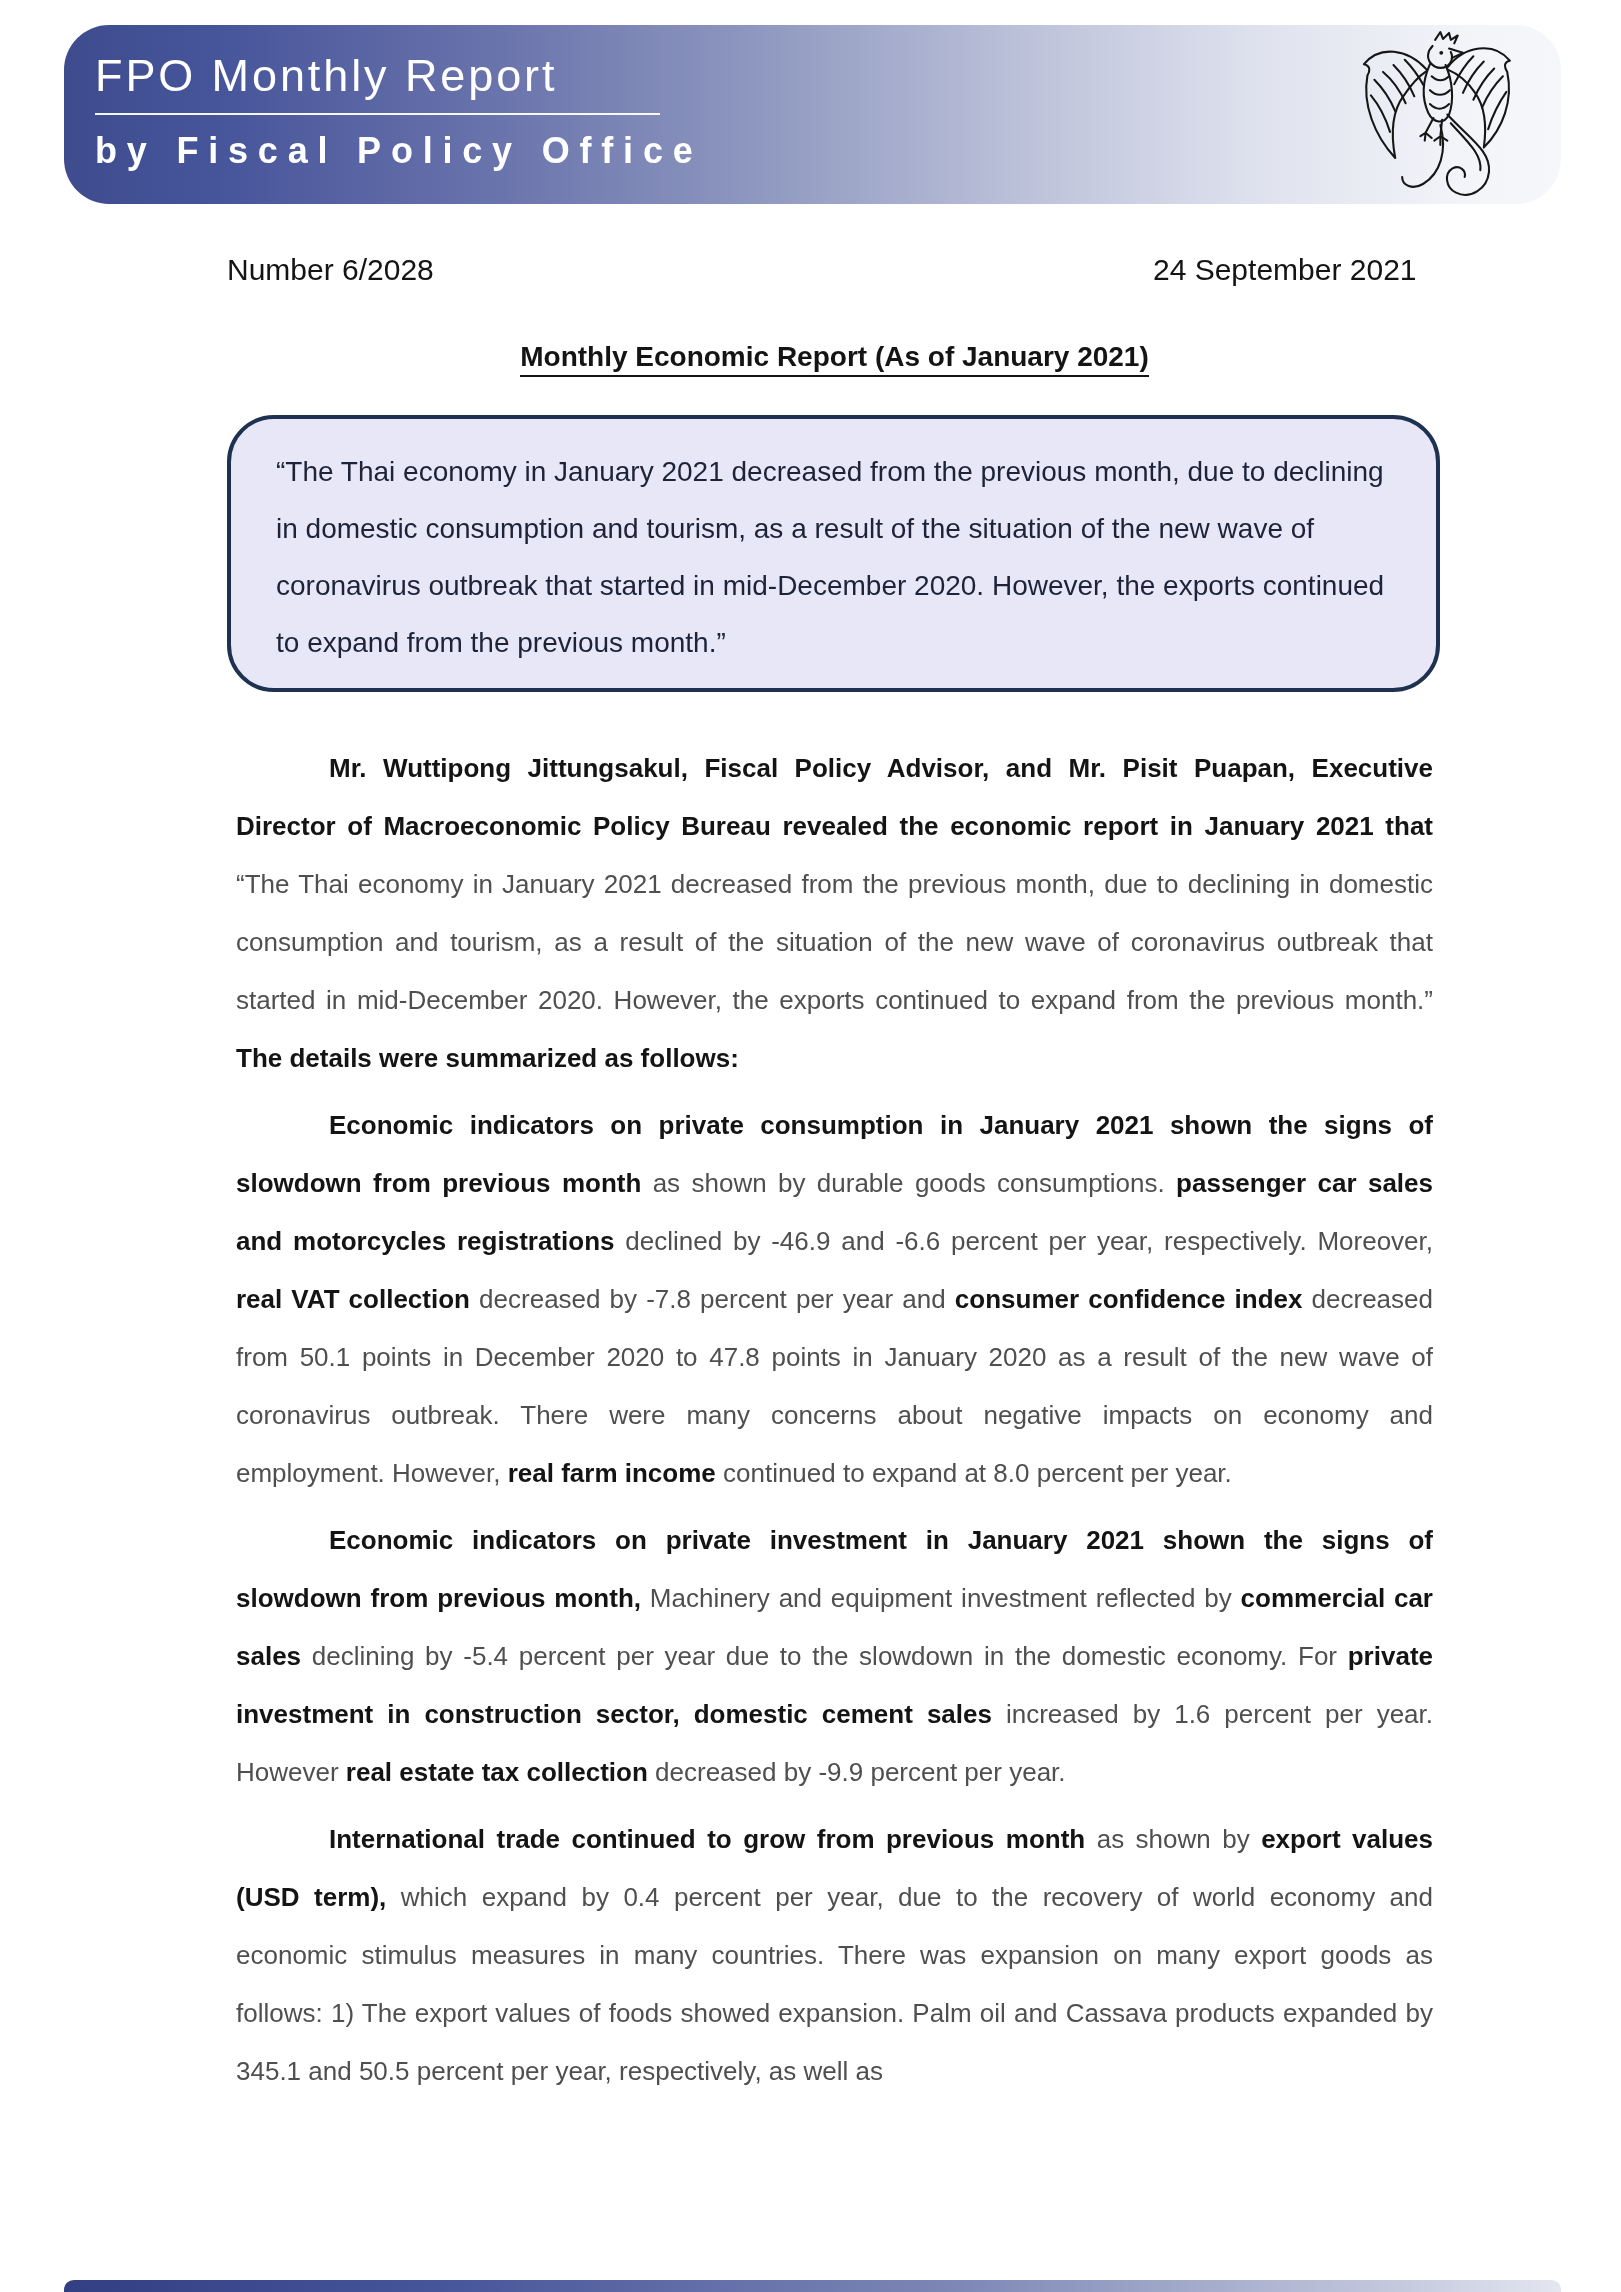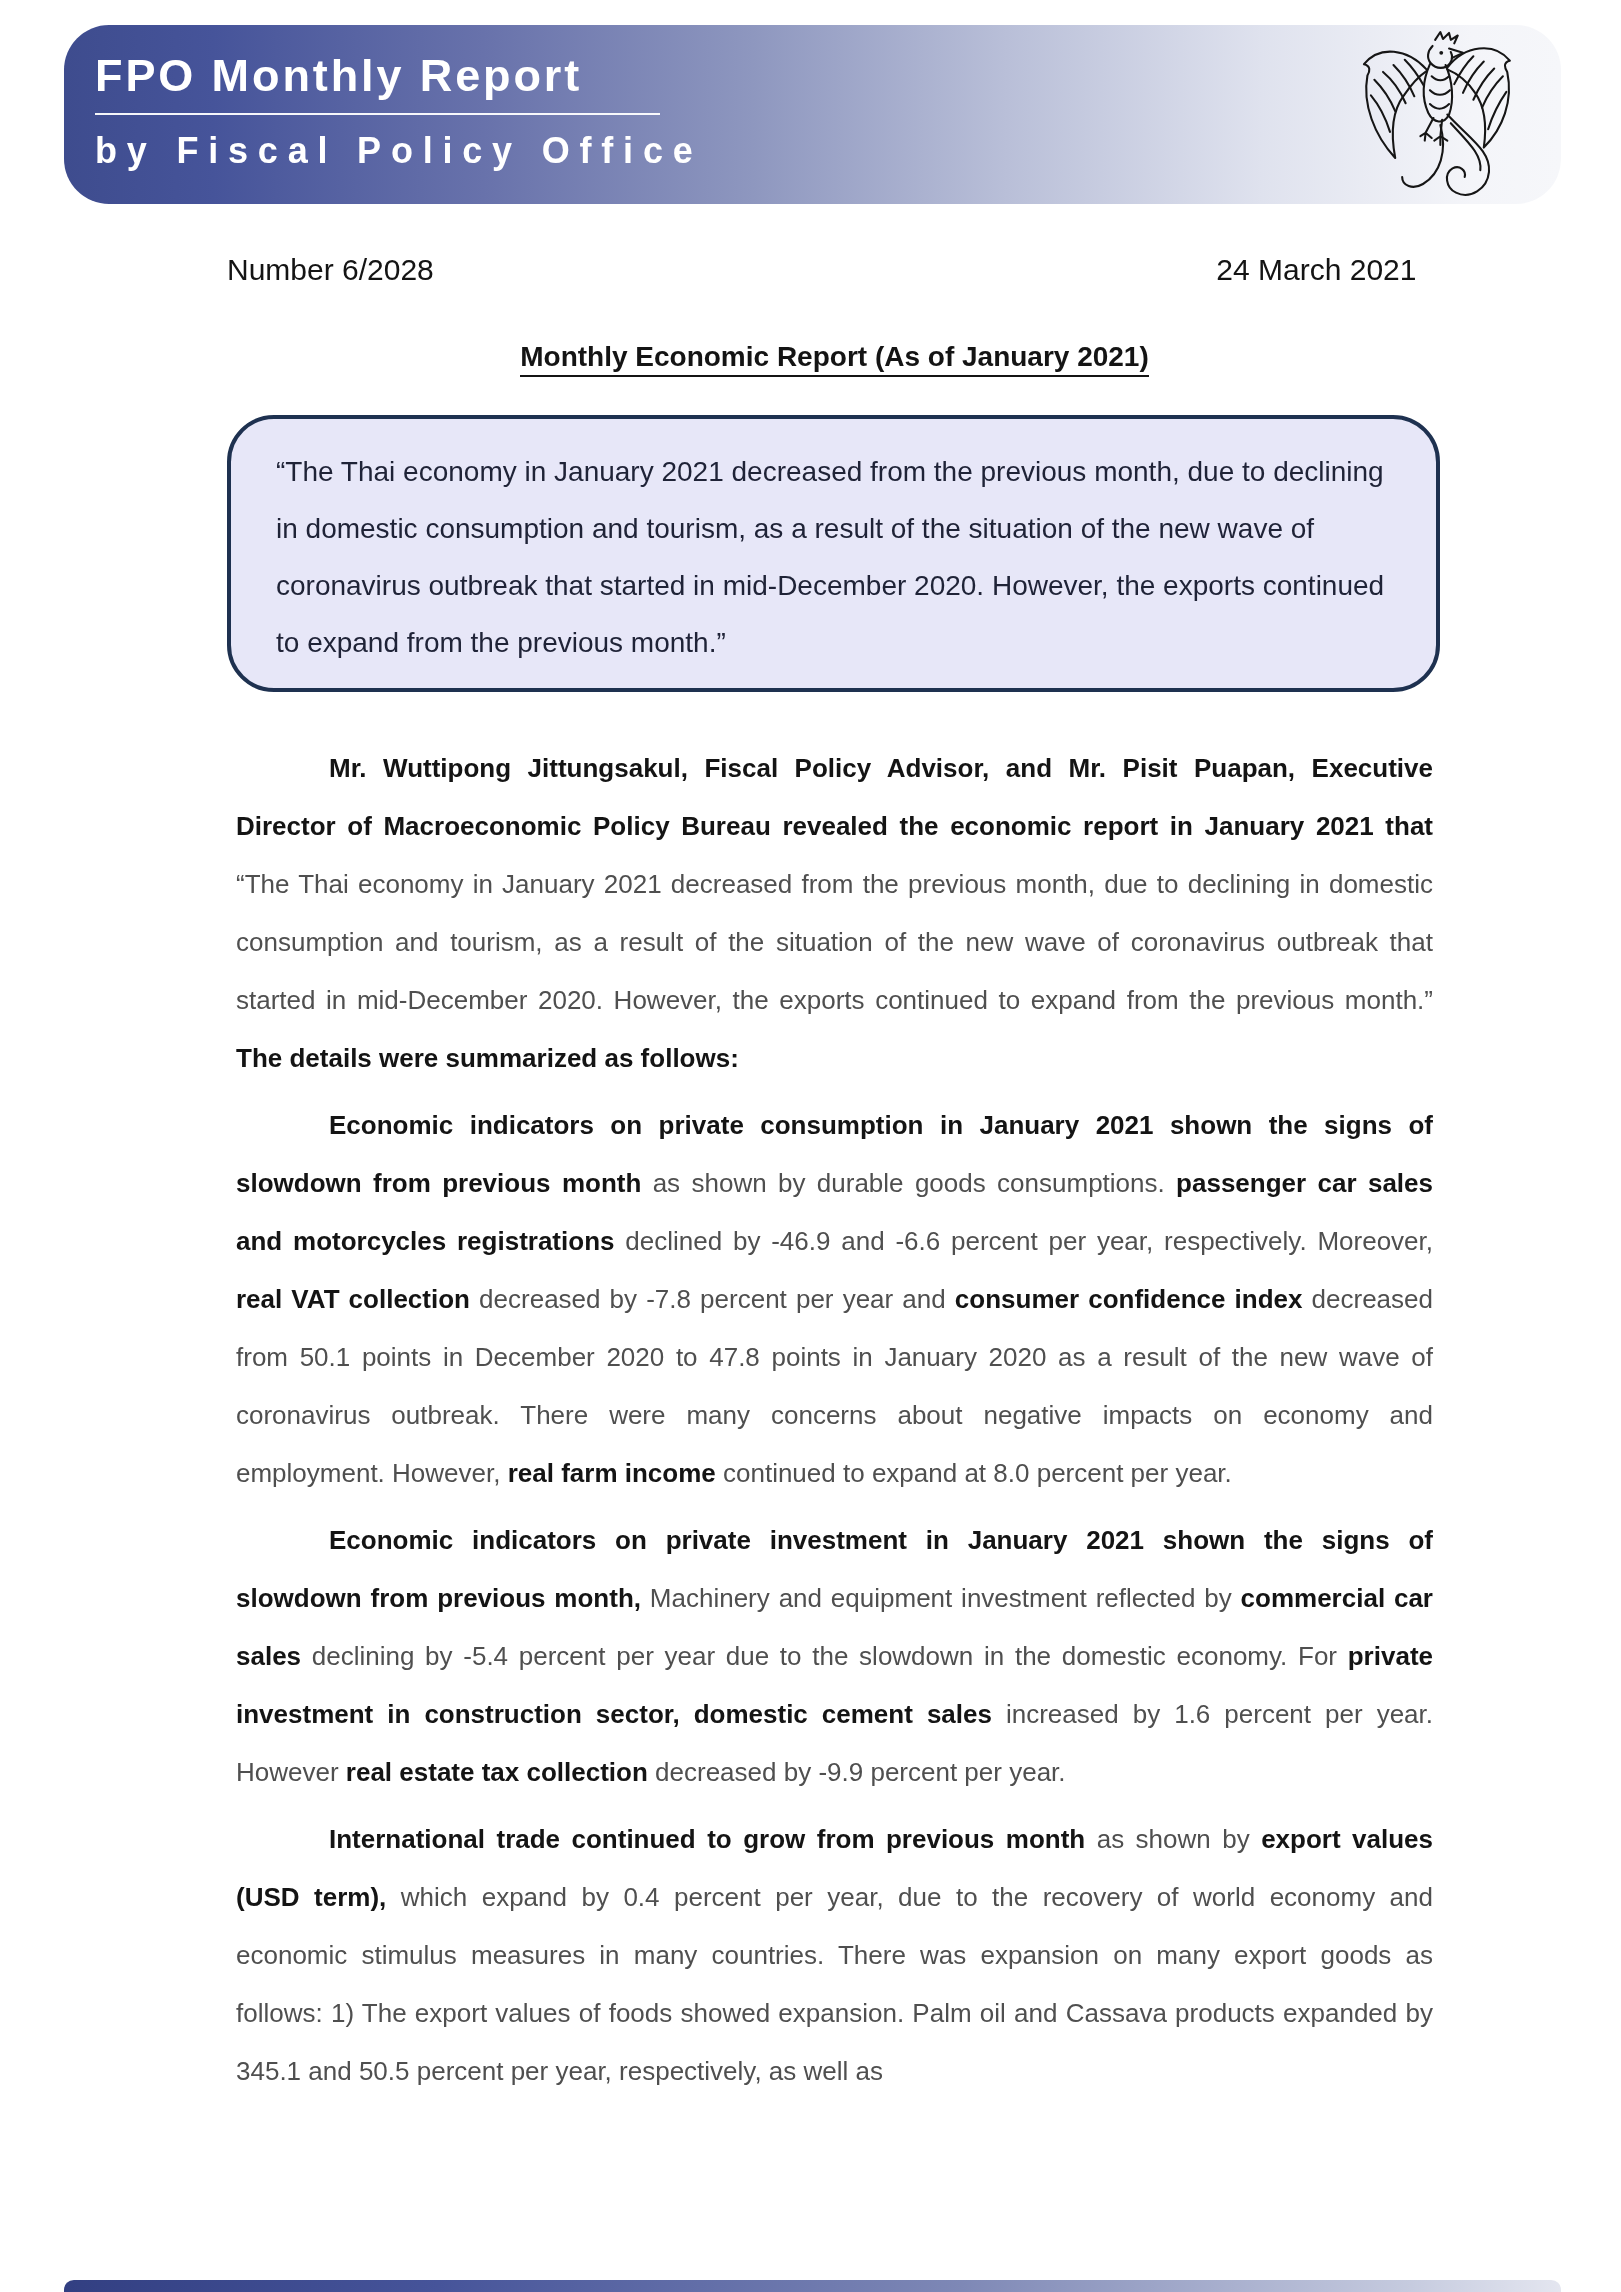--- a/index.html
+++ b/index.html
@@ -10,21 +10,21 @@
   .page{position:absolute;inset:0;}
 
   
   .banner{
     position:absolute;left:64px;top:24.5px;width:1497px;height:179px;
     border-radius:45px;
     background:linear-gradient(90deg,#3e4c8e 0%,#46549a 10%,#6872ab 28%,#8e97bf 46%,#b9bfd8 63%,#dfe2ee 80%,#f4f5f9 94%,#f6f7fa 100%);
     box-sizing:border-box;padding:25.5px 0 0 31px;
   }
   .banner-title{
-    color:#ffffff;font-size:45px;font-weight:700;letter-spacing:2.9px;line-height:51px;
+    color:#ffffff;font-size:45px;font-weight:400;letter-spacing:2.9px;line-height:51px;
   }
   .banner-rule{width:565px;height:2px;background:rgba(255,255,255,.95);margin-top:11.8px;}
   .banner-subtitle{
     color:#ffffff;font-size:36px;font-weight:600;letter-spacing:9.8px;margin-top:15.7px;
   }
   .emblem{position:absolute;right:39px;top:0px;}
 
   
   .meta{
     position:absolute;left:227px;top:253px;width:1215px;height:41px;
@@ -105,21 +105,21 @@
 
         <path d="M104,102 C130,130 154,144 152,168 C150,188 130,200 114,192 C102,186 100,170 110,164 C118,160 126,166 124,174"></path>
         <path d="M96,114 C104,144 96,170 76,182 C64,189 52,184 52,174"></path>
         <path d="M108,112 C128,134 144,148 142,166"></path>
       </g>
     </svg>
   </div>
 
   <div class="meta">
     <span class="num">Number 6/2028</span>
-    <span class="date">24 March 2021</span>
+    <span class="date">24 September 2021</span>
   </div>
 
   <div class="doc-title-wrap">
     <span class="doc-title">Monthly Economic Report (As of January 2021)</span>
   </div>
 
   <div class="summary-box">
     <p>“The Thai economy in January 2021 decreased from the previous month, due to declining in domestic consumption and tourism, as a result of the situation of the new wave of coronavirus outbreak that started in mid-December 2020. However, the exports continued to expand from the previous month.”</p>
   </div>
 

